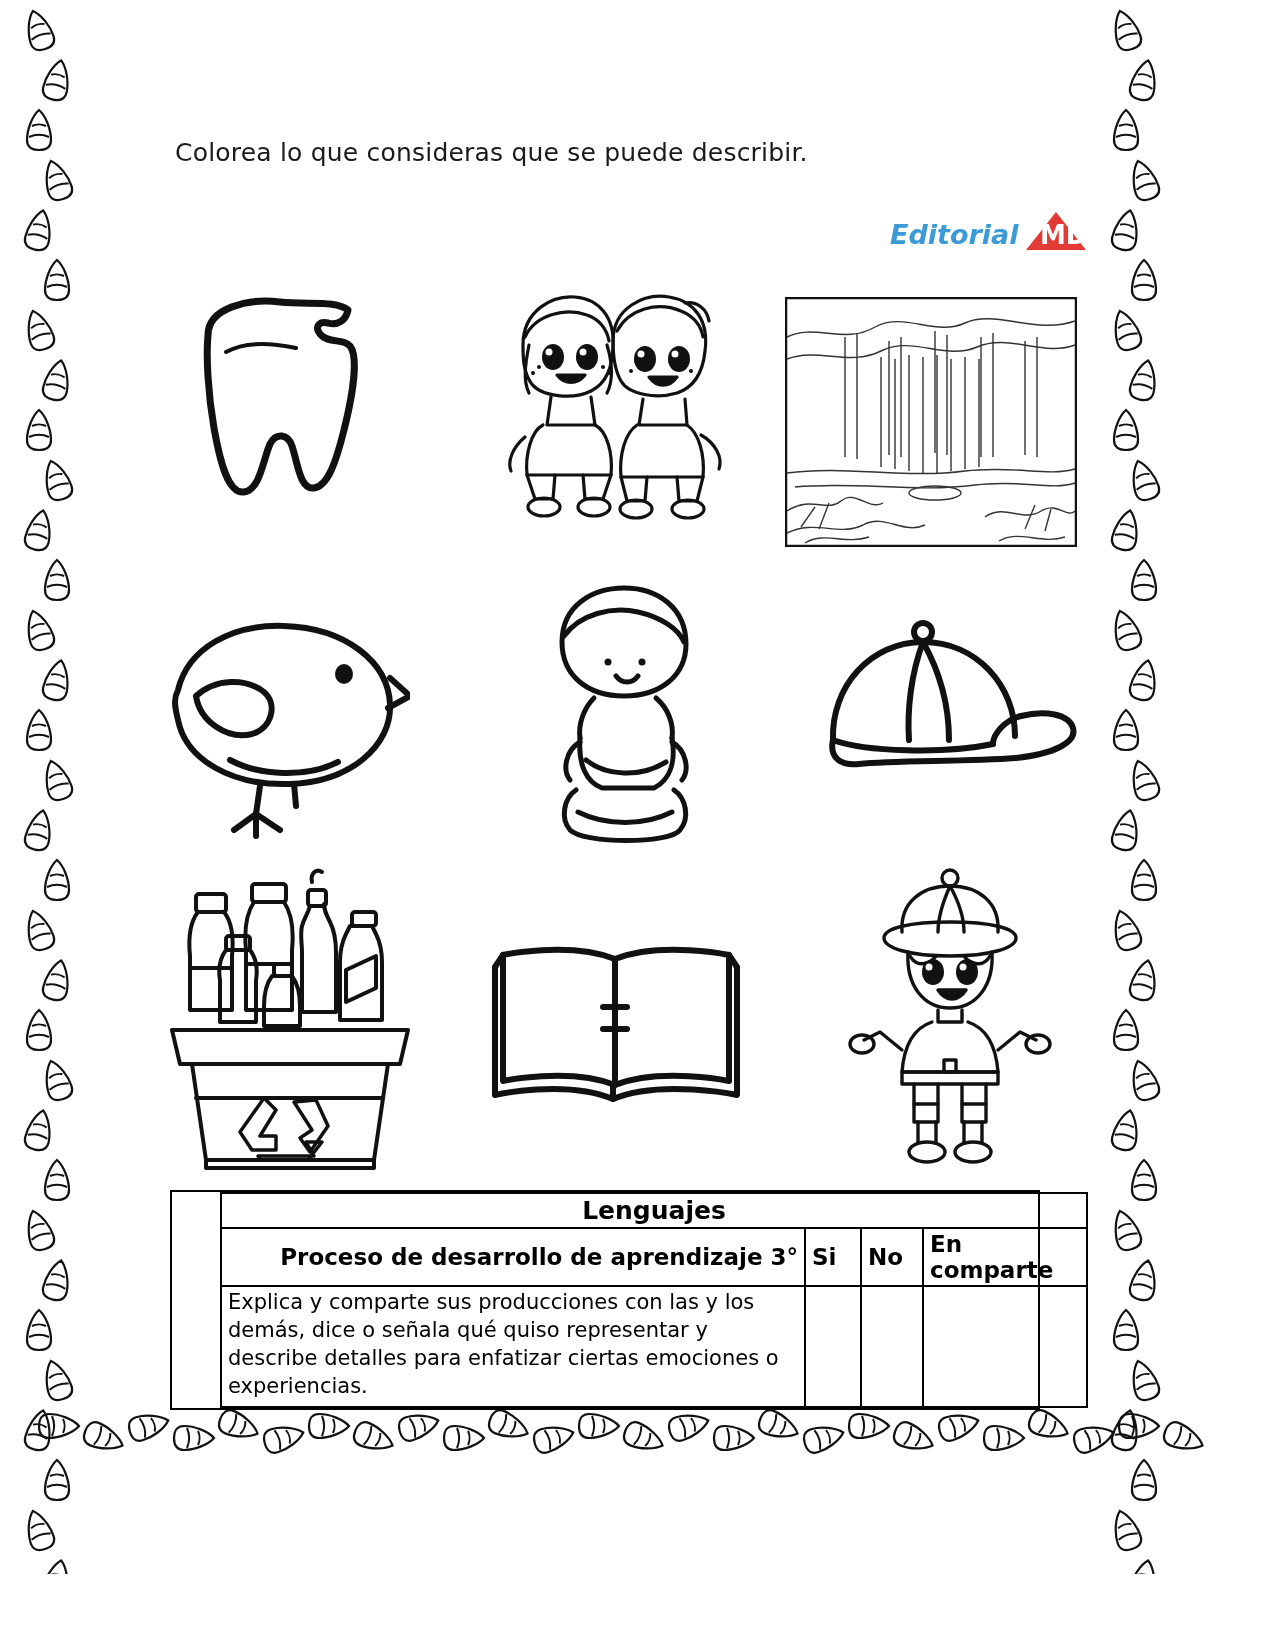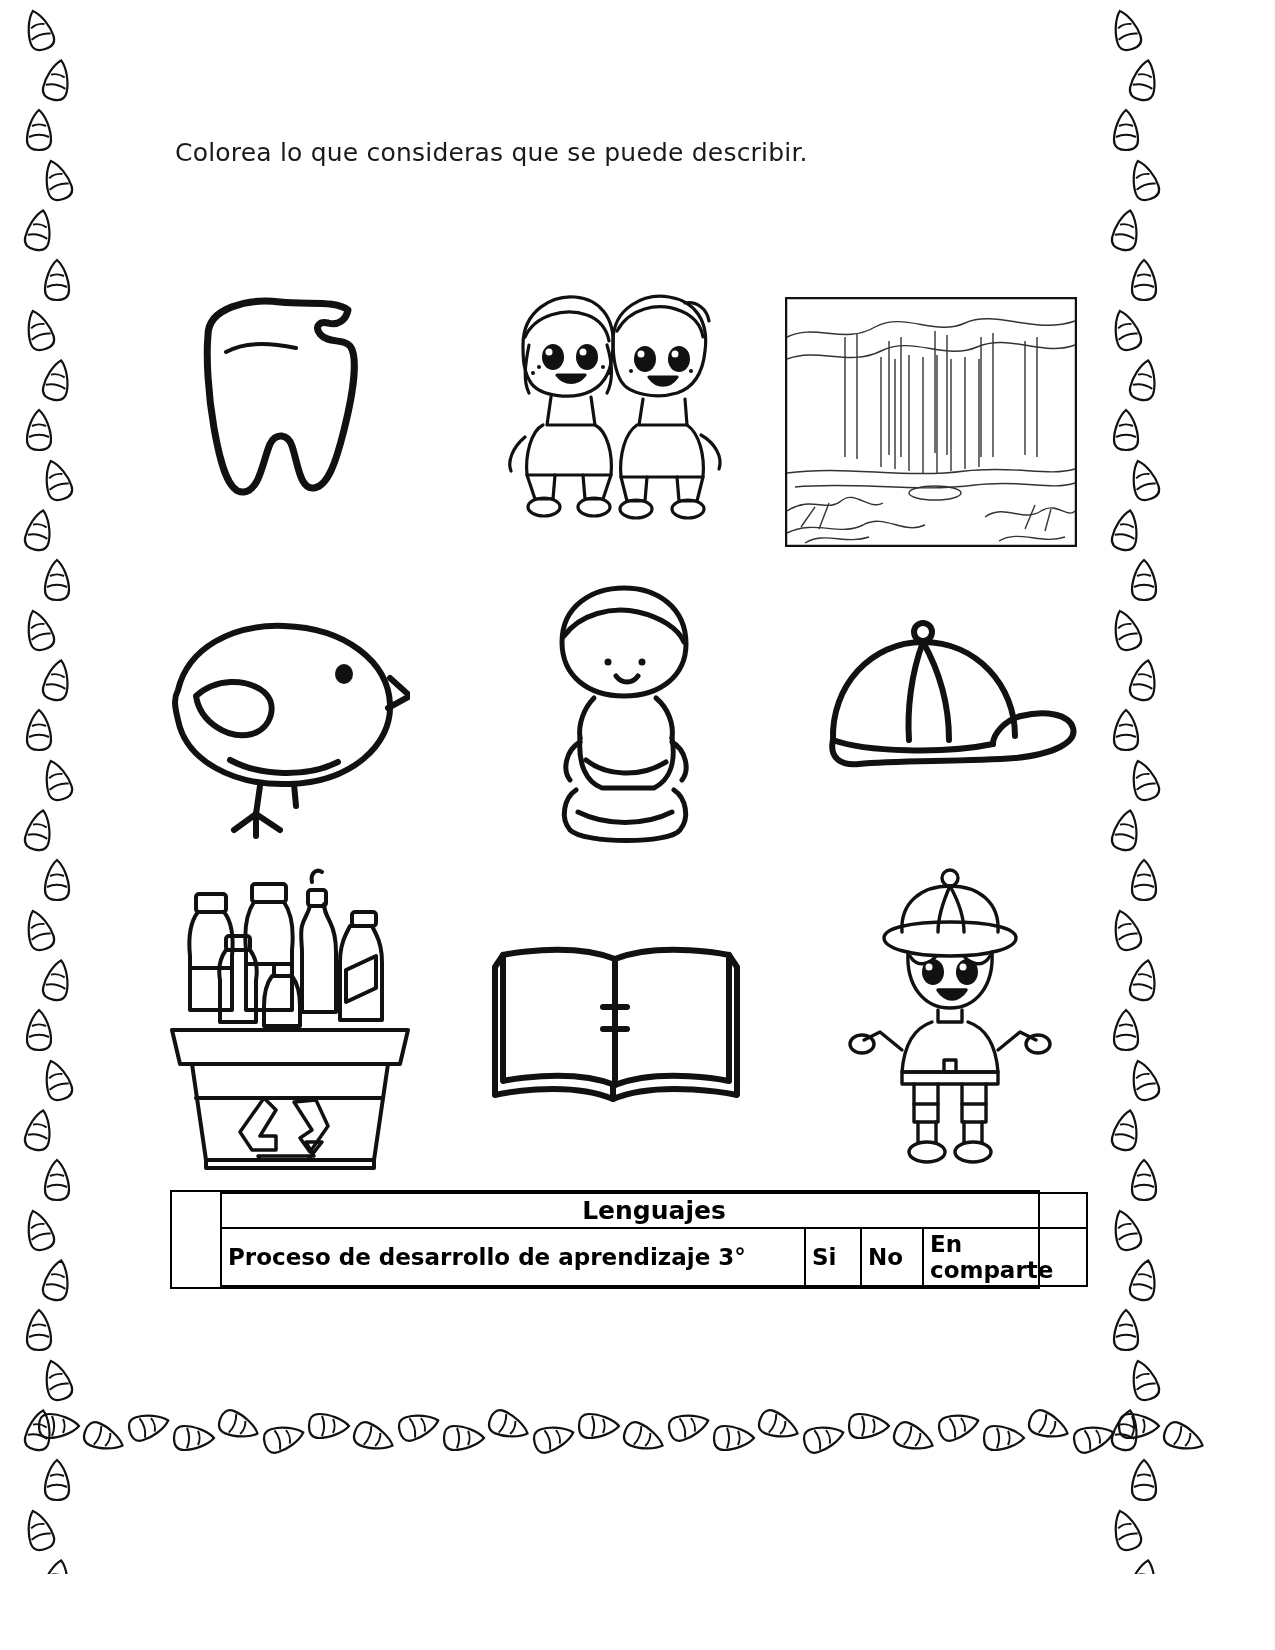--- a/index.html
+++ b/index.html
@@ -109,21 +109,21 @@
     font-weight: bold;
     padding: 5px 0 7px 0;
   }
   .rubric-head {
     font-size: 23px;
     font-weight: bold;
     text-align: left;
     padding: 6px 4px;
   }
   .rubric-head.desc {
-    text-align: left;
+    text-align: right;
   }
   .rubric-body {
     font-size: 21px;
     line-height: 1.33;
     vertical-align: top;
     padding: 8px 10px 12px 10px;
     height: 115px;
   }
   .cell-blank { }
 </style>
@@ -778,20 +778,29 @@
         <svg width="30" height="44" viewBox="0 0 30 44" style="transform:rotate(112deg)">
           <path d="M15 2 C22 8 27 22 27 32 C27 40 21 42 15 42 C9 42 3 40 3 32 C3 22 8 8 15 2 Z" fill="none" stroke="#111" stroke-width="2.2"></path>
           <path d="M8 18 C12 16 18 16 22 18" fill="none" stroke="#111" stroke-width="2"></path>
           <path d="M5 29 C12 26 18 26 25 29" fill="none" stroke="#111" stroke-width="2"></path>
         </svg>
       </span>
     </div>
 
   <div class="instruction">Colorea lo que consideras que se puede describir.</div>
 
+  <div class="logo">
+    <span class="logo-text">Editorial</span>
+    <span class="logo-mark">
+      <svg width="70" height="48" viewBox="0 0 70 48">
+        <polygon points="4,40 34,2 64,40" fill="#e23b36"></polygon>
+        <text x="18" y="34" font-family="DejaVu Sans, sans-serif" font-size="26" font-weight="bold" fill="#ffffff">MD</text>
+      </svg>
+    </span>
+  </div>
 
   <div class="grid-item" style="left:168px; top:290px;">
     <svg width="230" height="240" viewBox="0 0 230 240">
       <path d="M40 45 C40 18 80 8 112 12 C140 15 168 10 180 20 C178 30 170 36 160 33 C152 31 146 36 152 44 C160 54 175 48 182 56 C190 66 186 100 176 140 C168 172 160 196 146 198 C132 200 130 174 124 156 C120 144 108 142 102 154 C95 170 92 200 76 202 C60 204 52 172 46 138 C40 104 38 66 40 45 Z" fill="none" stroke="#111" stroke-width="7" stroke-linejoin="round"></path>
       <path d="M58 62 C80 50 108 54 128 58" fill="none" stroke="#111" stroke-width="4" stroke-linecap="round"></path>
     </svg>
   </div>
 
   <div class="grid-item" style="left:495px; top:285px;">
     <svg width="240" height="245" viewBox="0 0 240 245">
@@ -1039,17 +1048,23 @@
       <tbody>
           <tr>
         <td class="rubric-title" colspan="4">Lenguajes</td>
       </tr>
       <tr>
         <td class="rubric-head desc">Proceso de desarrollo de aprendizaje 3°</td>
         <td class="rubric-head">Si</td>
         <td class="rubric-head">No</td>
         <td class="rubric-head">En comparte</td>
       </tr>
+      <tr>
+        <td class="rubric-body">Explica y comparte sus producciones con las y los demás, dice o señala qué quiso representar y describe detalles para enfatizar ciertas emociones o experiencias.</td>
+        <td class="cell-blank"></td>
+        <td class="cell-blank"></td>
+        <td class="cell-blank"></td>
+      </tr>
     </tbody>
       </table>
   </div>
 
 </div>
 
 </body></html>

